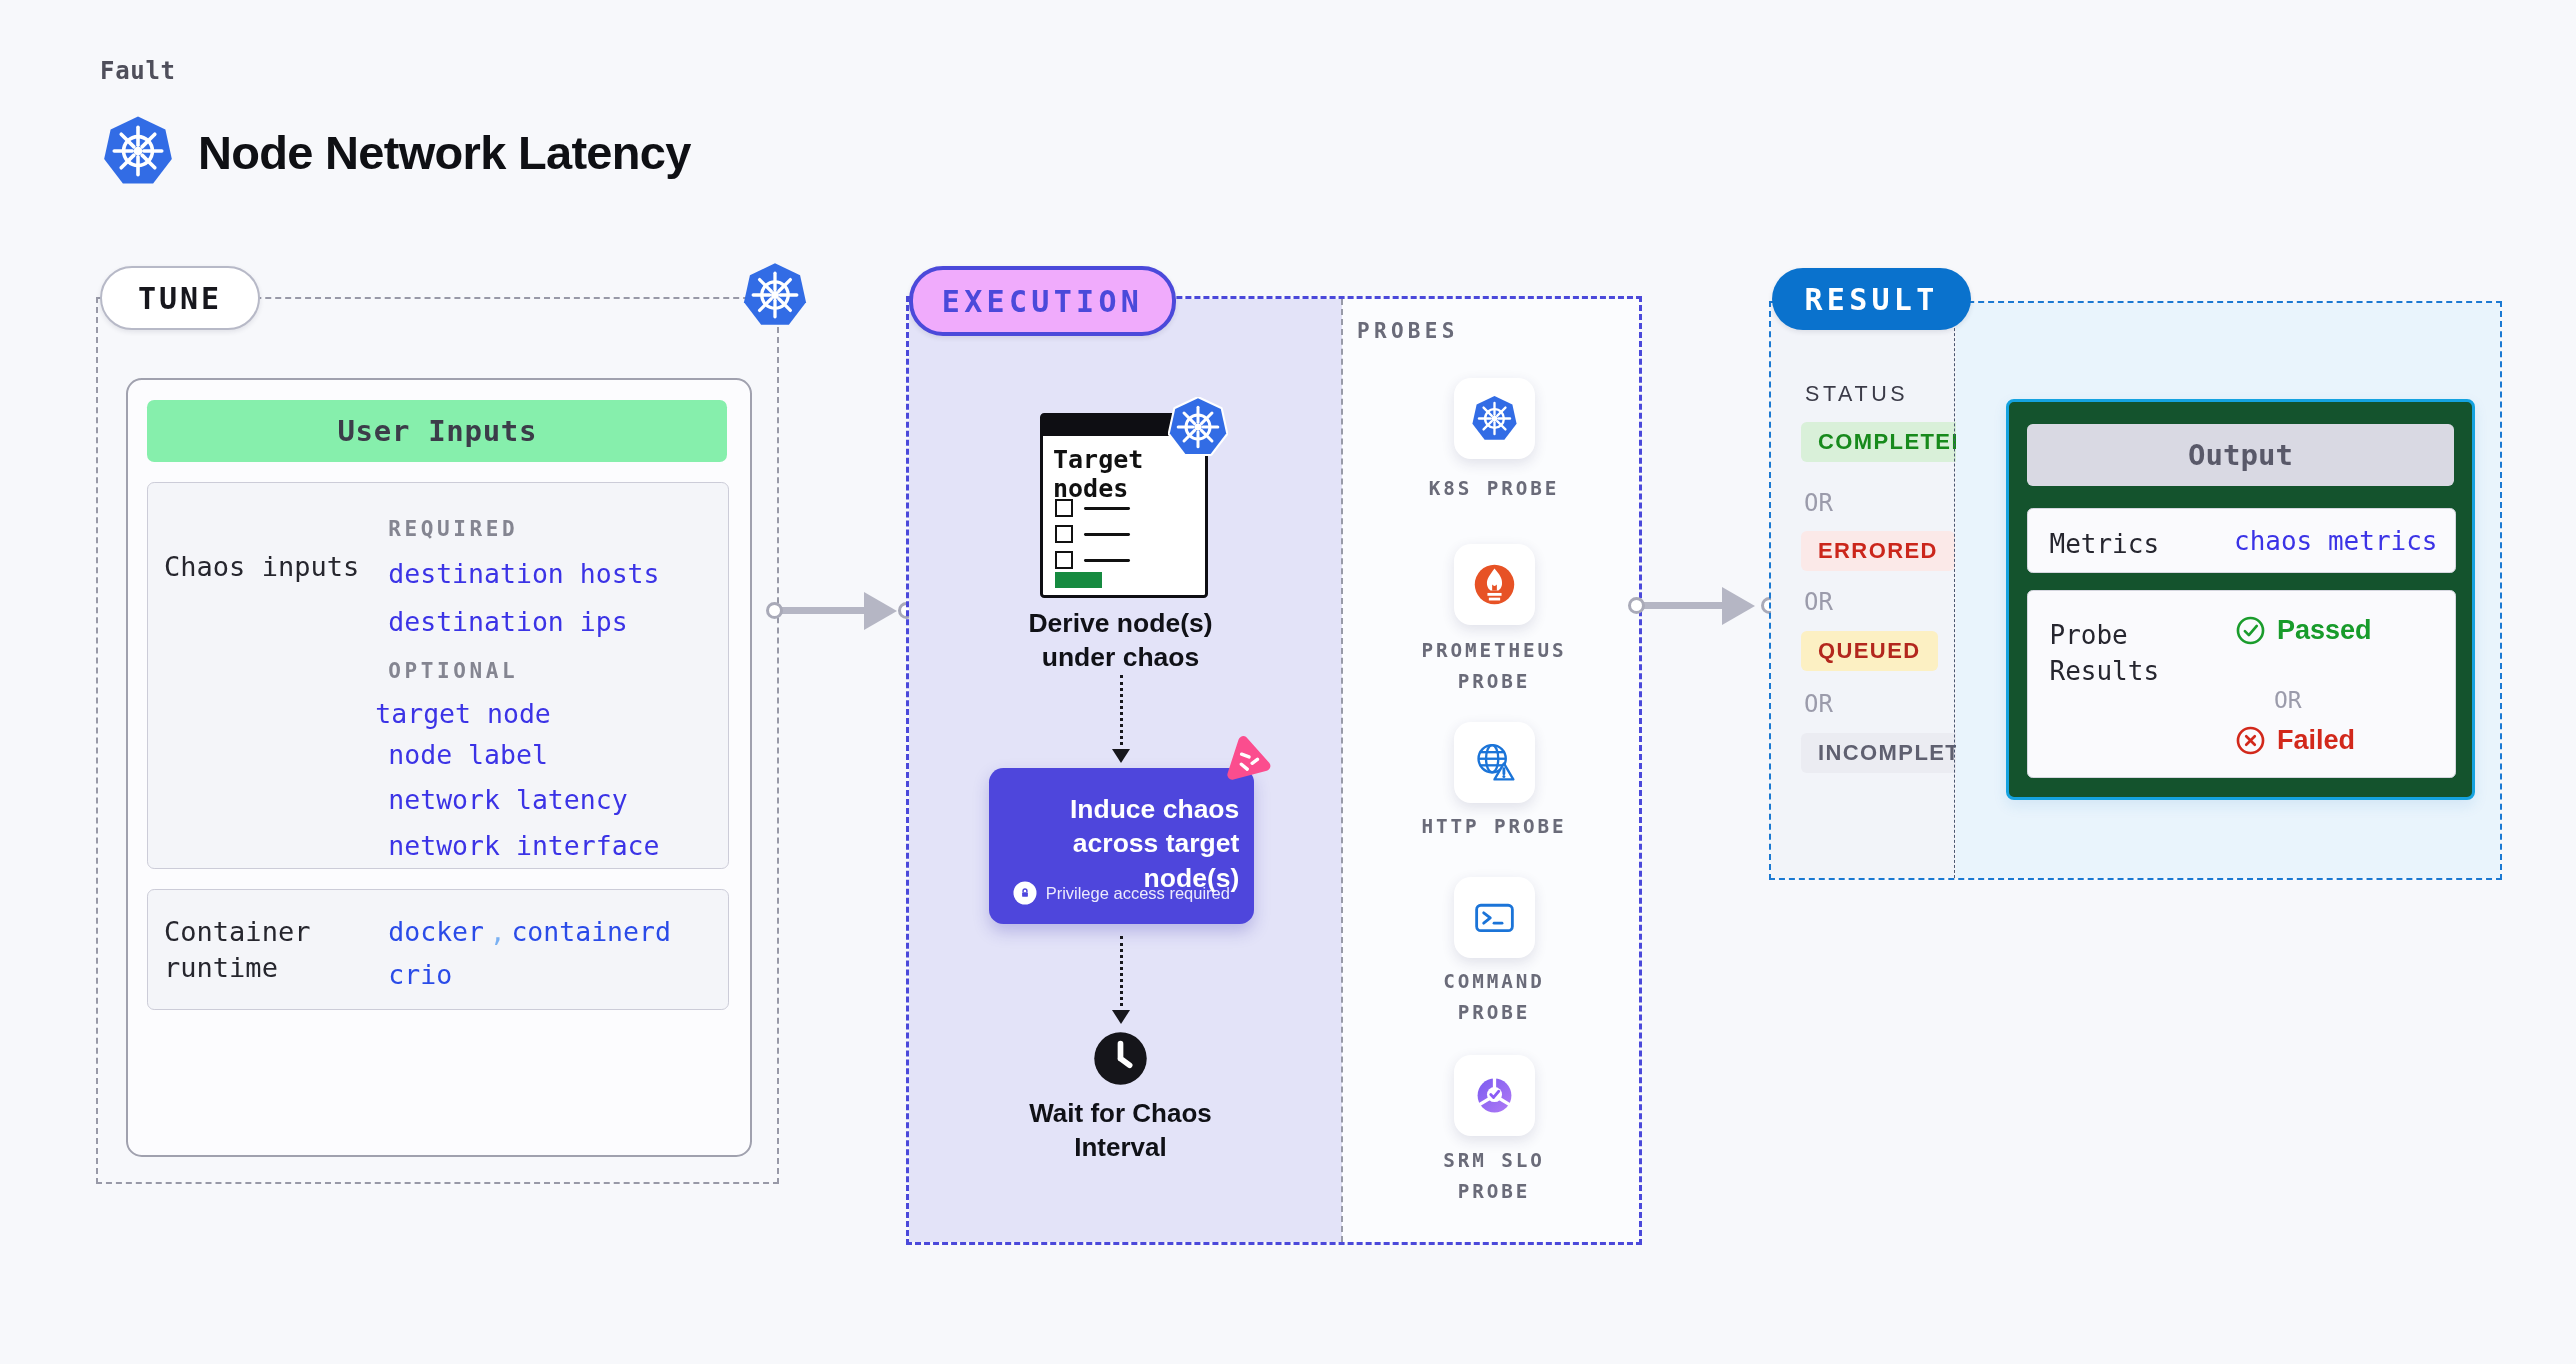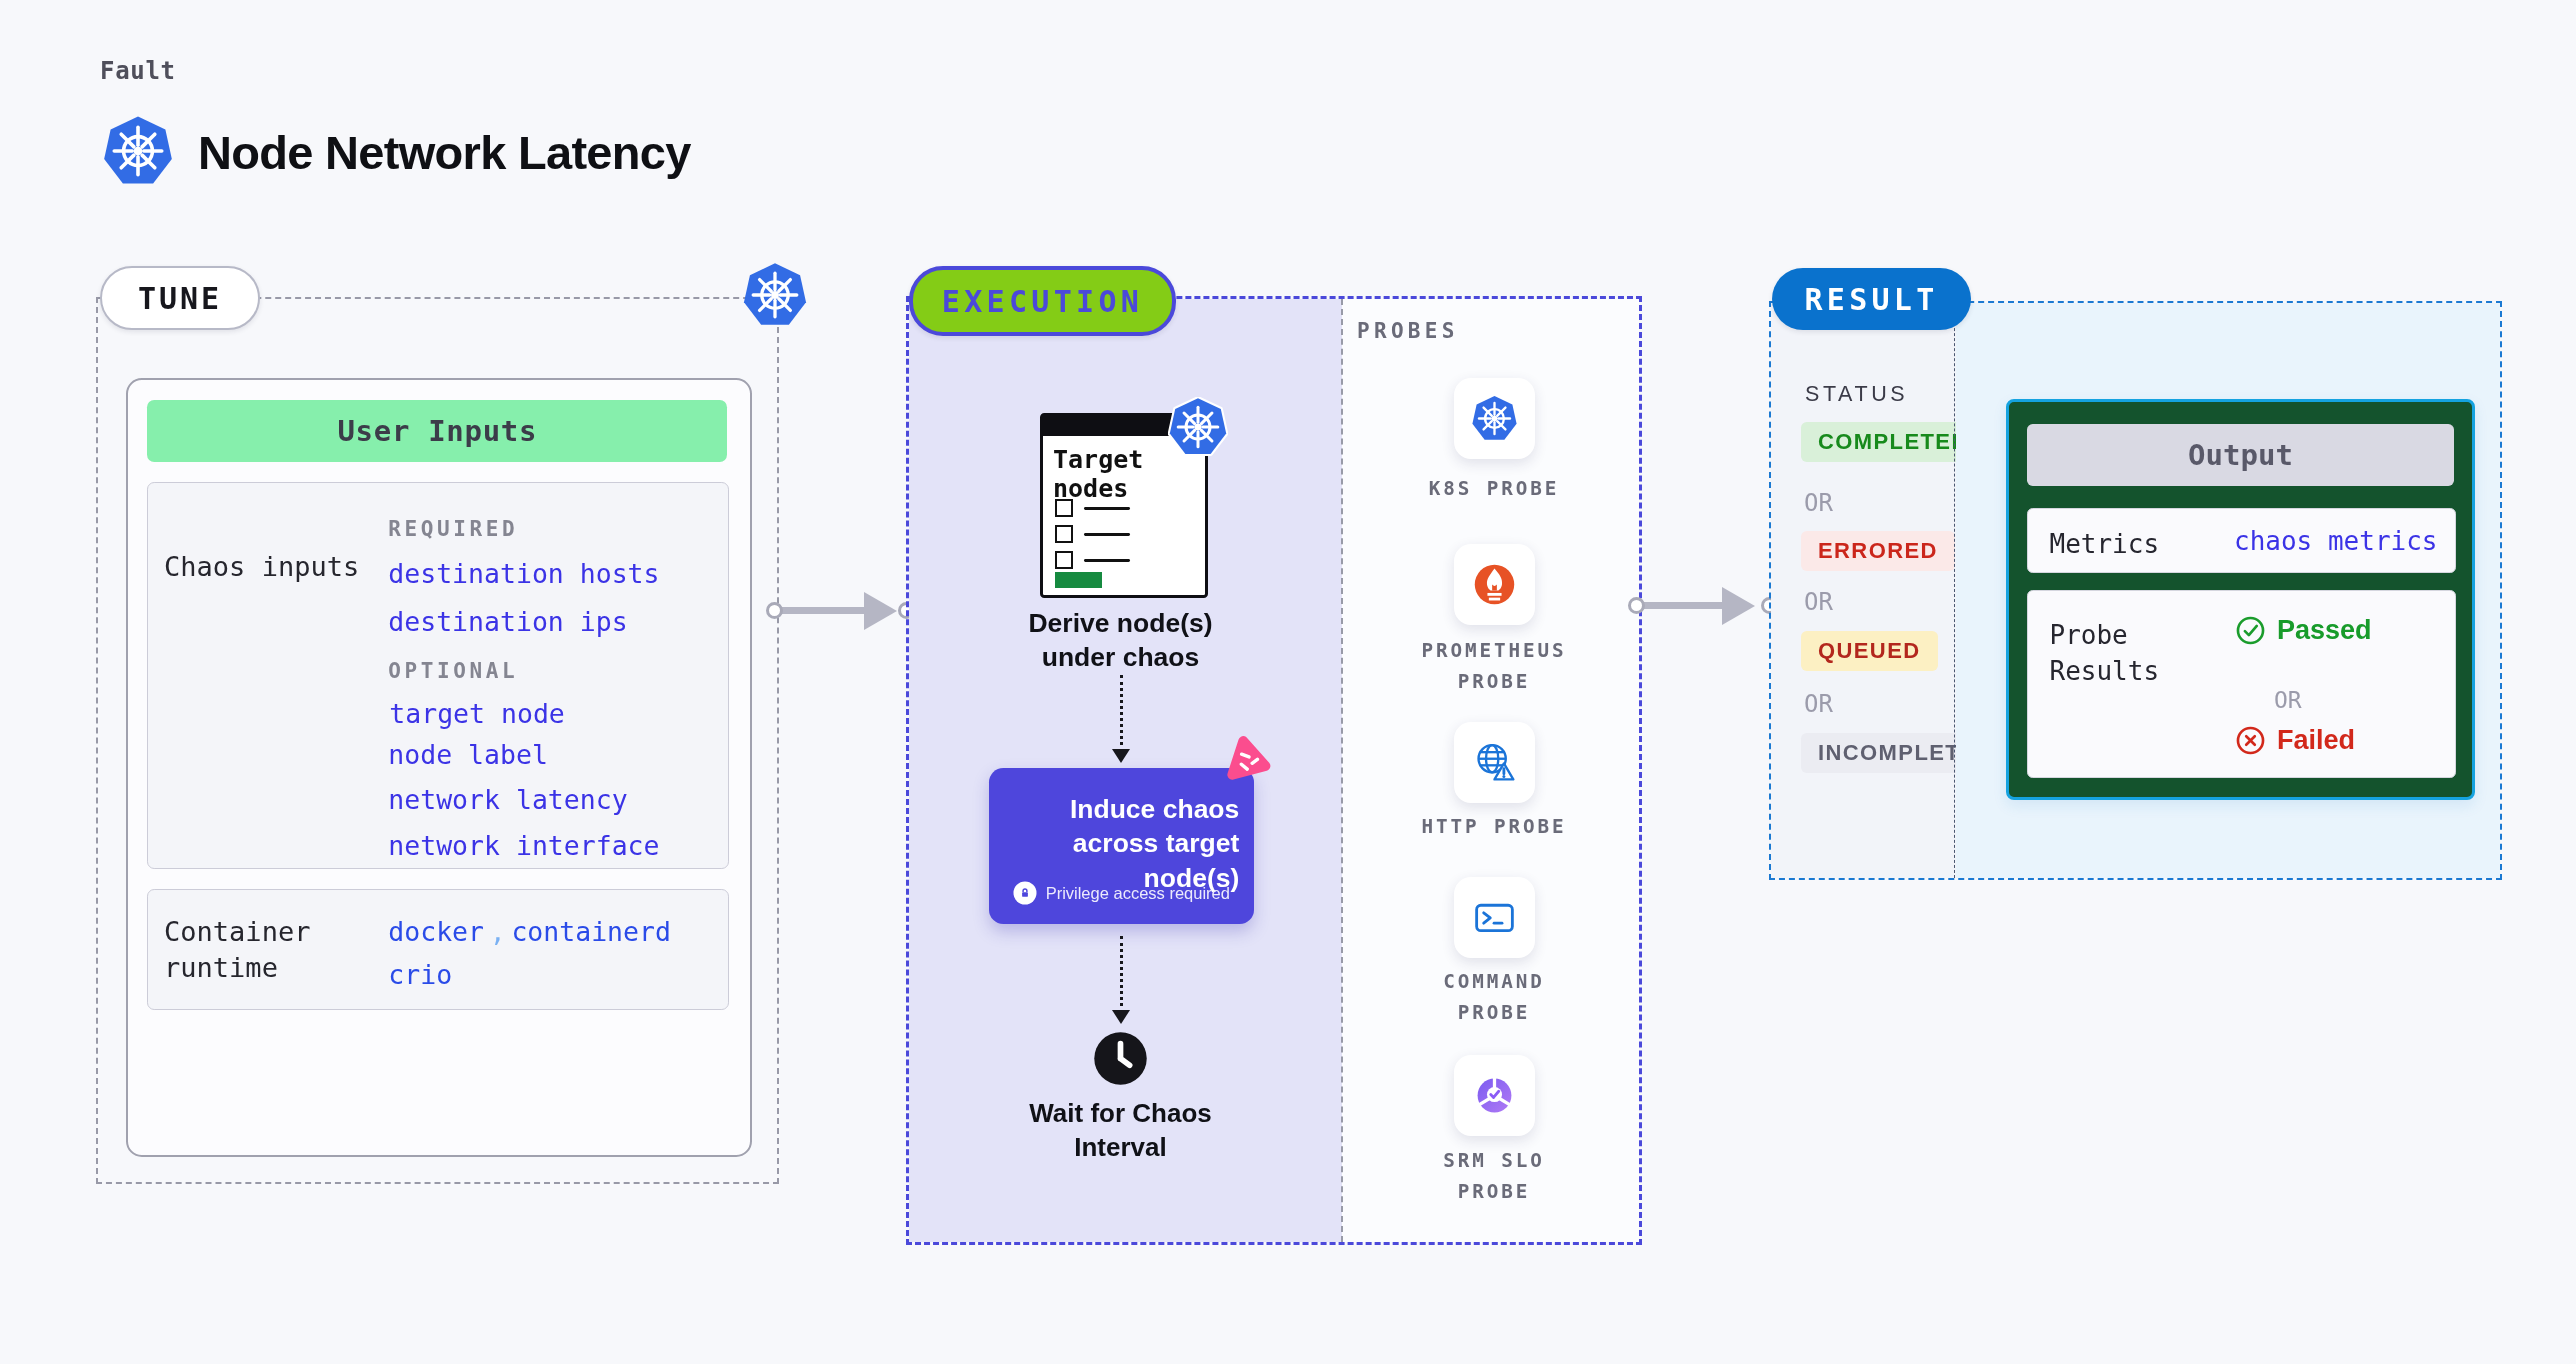--- a/index.html
+++ b/index.html
@@ -12,21 +12,21 @@
   
   .fault-eyebrow{left:100px;top:57px;font-size:24px;font-weight:600;color:#4f4f5b;letter-spacing:0.7px}
   .title-icon{left:102px;top:115px;width:72px;height:72px}
   .page-title{left:198px;top:125px;font-size:47px;font-weight:800;color:#0f1014;letter-spacing:-0.7px}
 
   
   .pill{border-radius:34px;display:flex;align-items:center;justify-content:center;z-index:5;
         box-shadow:0 2.1px 5.7px rgba(30,30,60,.10)}
   .pill-tune{left:100px;top:266px;width:156px;height:60px;background:#ffffff;border:2.9px solid #b7b9c7;
              font-size:30px;font-weight:700;color:#17171d;letter-spacing:2.9px}
-  .pill-exec{left:909px;top:266px;width:259px;height:62px;background:#84cc16;border:4.3px solid #4b49da;
+  .pill-exec{left:909px;top:266px;width:259px;height:62px;background:#f0abfc;border:4.3px solid #4b49da;
              font-size:30px;font-weight:700;color:#4b49da;letter-spacing:4.3px}
   .pill-result{left:1772px;top:268px;width:199px;height:62px;background:#0a72cd;border:none;
              font-size:30px;font-weight:700;color:#ffffff;letter-spacing:4.3px}
 
   
   .tune-box{left:96px;top:297px;width:679px;height:883px;border:2.1px dashed #9899a7}
   .tune-k8s{left:742px;top:262px;width:66px;height:66px;z-index:6}
   .ui-card{left:126px;top:378px;width:622px;height:775px;background:#fcfcfe;border:2.9px solid #a0a1ae;border-radius:15.8px}
   .ui-header{left:19.3px;top:20px;width:580px;height:62px;background:#86efac;border-radius:7.2px;
              display:flex;align-items:center;justify-content:center;font-size:29px;font-weight:700;color:#3c3c49;letter-spacing:0.7px}
@@ -142,21 +142,21 @@
 
 <div class="abs ui-card">
   <div class="abs ui-header mono">User Inputs</div>
 
   <div class="abs ui-box ui-chaos">
     <div class="abs ui-label mono" style="left:15.8px;top:66px">Chaos inputs</div>
     <div class="abs req-label mono" style="left:240px;top:34px">REQUIRED</div>
     <div class="abs blue-link mono" style="left:240px;top:75px">destination hosts</div>
     <div class="abs blue-link mono" style="left:240px;top:123px">destination ips</div>
     <div class="abs req-label mono" style="left:240px;top:176px">OPTIONAL</div>
-    <div class="abs blue-link mono" style="left:241px;top:215px">target node</div>
+    <div class="abs blue-link mono" style="left:227px;top:215px">target node</div>
     <div class="abs blue-link mono" style="left:240px;top:256px">node label</div>
     <div class="abs blue-link mono" style="left:240px;top:301px">network latency</div>
     <div class="abs blue-link mono" style="left:240px;top:347px">network interface</div>
   </div>
 
   <div class="abs ui-box ui-runtime">
     <div class="abs ui-label mono" style="left:15.8px;top:24px;width:201px">Container runtime</div>
     <div class="abs mono" style="left:240px;top:26px">
       <span class="runtime-blue">docker</span><span class="runtime-blue comma">,</span><span class="runtime-blue">containerd</span>
     </div>

